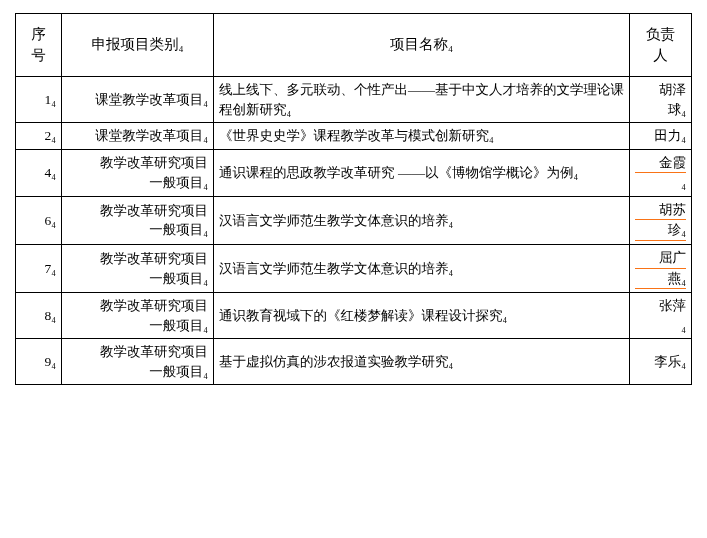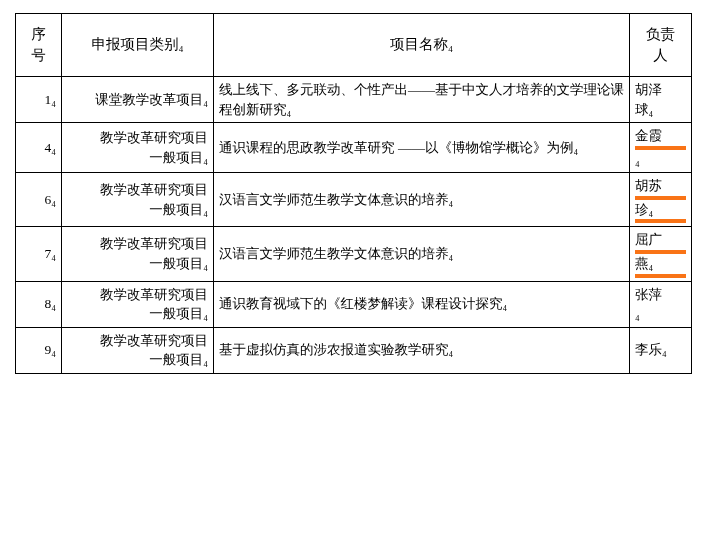--- a/index.html
+++ b/index.html
@@ -69,28 +69,28 @@
     font-size: 13.5px;
     line-height: 1.35;
   }
   td.name {
     text-align: left;
     padding-left: 8px;
     font-size: 13.5px;
     line-height: 1.5;
   }
   td.lead {
-    text-align: left;
+    text-align: right;
     font-size: 13.5px;
     line-height: 1.3;
     padding-left: 2px;
     padding-right: 2px;
   }
   .u-line {
-    border-bottom: 4px solid #f97316;
+    border-bottom: 1px solid #f97316;
   }
   .cat-line2 { display: block; text-align: right; }
 </style>
 </head>
 <body>
 
 <div class="page">
   <table class="doc-table">
     <colgroup>
       <col class="c-seq">
@@ -118,20 +118,32 @@
           <span class="cat-line2">课堂教学改革项目₄</span>
           <span class="cat-line2"></span>
         </td>
         <td class="name">线上线下、多元联动、个性产出――基于中文人才培养的文学理论课程创新研究₄</td>
         <td class="lead">
           <div>胡泽</div>
           <div>球₄</div>
         </td>
       </tr>
 
+      <tr>
+        <td class="seq">2₄</td>
+        <td class="cat">
+          <span class="cat-line2">课堂教学改革项目₄</span>
+          <span class="cat-line2"></span>
+        </td>
+        <td class="name">《世界史史学》课程教学改革与模式创新研究₄</td>
+        <td class="lead">
+          <div>田力₄</div>
+          <div></div>
+        </td>
+      </tr>
 
 
       <tr>
         <td class="seq">4₄</td>
         <td class="cat">
           <span class="cat-line2">教学改革研究项目</span>
           <span class="cat-line2">一般项目₄</span>
         </td>
         <td class="name">通识课程的思政教学改革研究 ――以《博物馆学概论》为例₄</td>
         <td class="lead">

